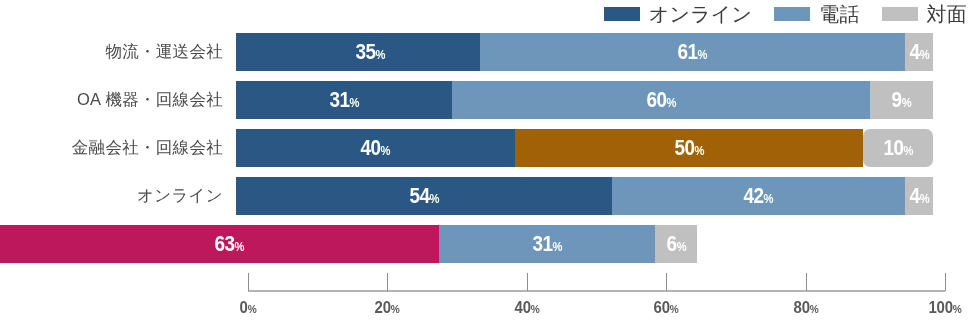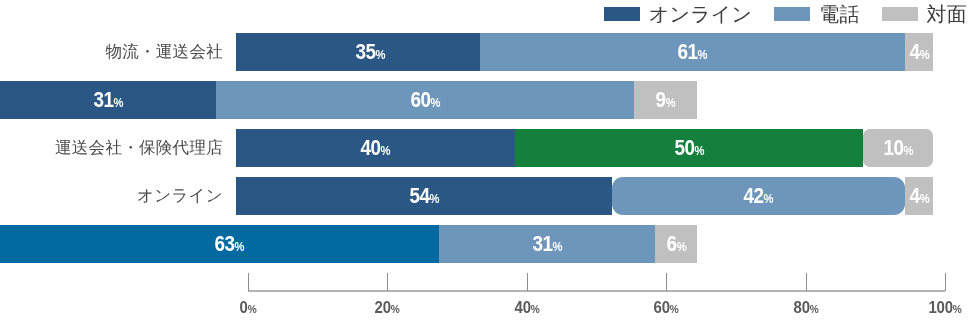--- a/index.html
+++ b/index.html
@@ -182,63 +182,64 @@
           </div>
           <div class="seg" style="background: rgb(110, 150, 187); width: 425.17px;">
             <span class="seg-value"><span>61</span><span class="pct">%</span></span>
           </div>
           <div class="seg" style="background: rgb(192, 192, 192); width: 27.88px;">
             <span class="seg-value"><span>4</span><span class="pct">%</span></span>
           </div>
         </div>
       </div>
       <div class="row">
+        <div class="cat-label">OA 機器・回線会社</div>
         <div class="bar-track">
           <div class="seg" style="background: rgb(43, 87, 132); width: 216.07px;">
             <span class="seg-value"><span>31</span><span class="pct">%</span></span>
           </div>
           <div class="seg" style="background: rgb(110, 150, 187); width: 418.2px;">
             <span class="seg-value"><span>60</span><span class="pct">%</span></span>
           </div>
           <div class="seg" style="background: rgb(192, 192, 192); width: 62.73px;">
             <span class="seg-value"><span>9</span><span class="pct">%</span></span>
           </div>
         </div>
       </div>
       <div class="row">
-        <div class="cat-label">運送会社・保険代理店</div>
+        <div class="cat-label">金融会社・回線会社</div>
         <div class="bar-track">
           <div class="seg" style="background: rgb(43, 87, 132); width: 278.8px;">
             <span class="seg-value"><span>40</span><span class="pct">%</span></span>
           </div>
-          <div class="seg" style="background: #15803d; width: 348.5px;">
+          <div class="seg" style="background: #a16207; width: 348.5px;">
             <span class="seg-value"><span>50</span><span class="pct">%</span></span>
           </div>
           <div class="seg" style="background: rgb(192, 192, 192); width: 69.7px; border-radius: 7px;">
             <span class="seg-value"><span>10</span><span class="pct">%</span></span>
           </div>
         </div>
       </div>
       <div class="row">
         <div class="cat-label">オンライン</div>
         <div class="bar-track">
           <div class="seg" style="background: rgb(43, 87, 132); width: 376.38px; text-align: right;">
             <span class="seg-value"><span>54</span><span class="pct">%</span></span>
           </div>
-          <div class="seg" style="background: rgb(110, 150, 187); width: 292.74px; border-radius: 11px;">
+          <div class="seg" style="background: rgb(110, 150, 187); width: 292.74px;">
             <span class="seg-value"><span>42</span><span class="pct">%</span></span>
           </div>
           <div class="seg" style="background: rgb(192, 192, 192); width: 27.88px;">
             <span class="seg-value"><span>4</span><span class="pct">%</span></span>
           </div>
         </div>
       </div>
       <div class="row">
         <div class="bar-track">
-          <div class="seg" style="background: #0369a1; width: 439.11px; padding-left: 20px;">
+          <div class="seg" style="background: #be185d; width: 439.11px; padding-left: 20px;">
             <span class="seg-value"><span>63</span><span class="pct">%</span></span>
           </div>
           <div class="seg" style="background: rgb(110, 150, 187); width: 216.07px;">
             <span class="seg-value"><span>31</span><span class="pct">%</span></span>
           </div>
           <div class="seg" style="background: rgb(192, 192, 192); width: 41.82px;">
             <span class="seg-value"><span>6</span><span class="pct">%</span></span>
           </div>
         </div>
       </div>

